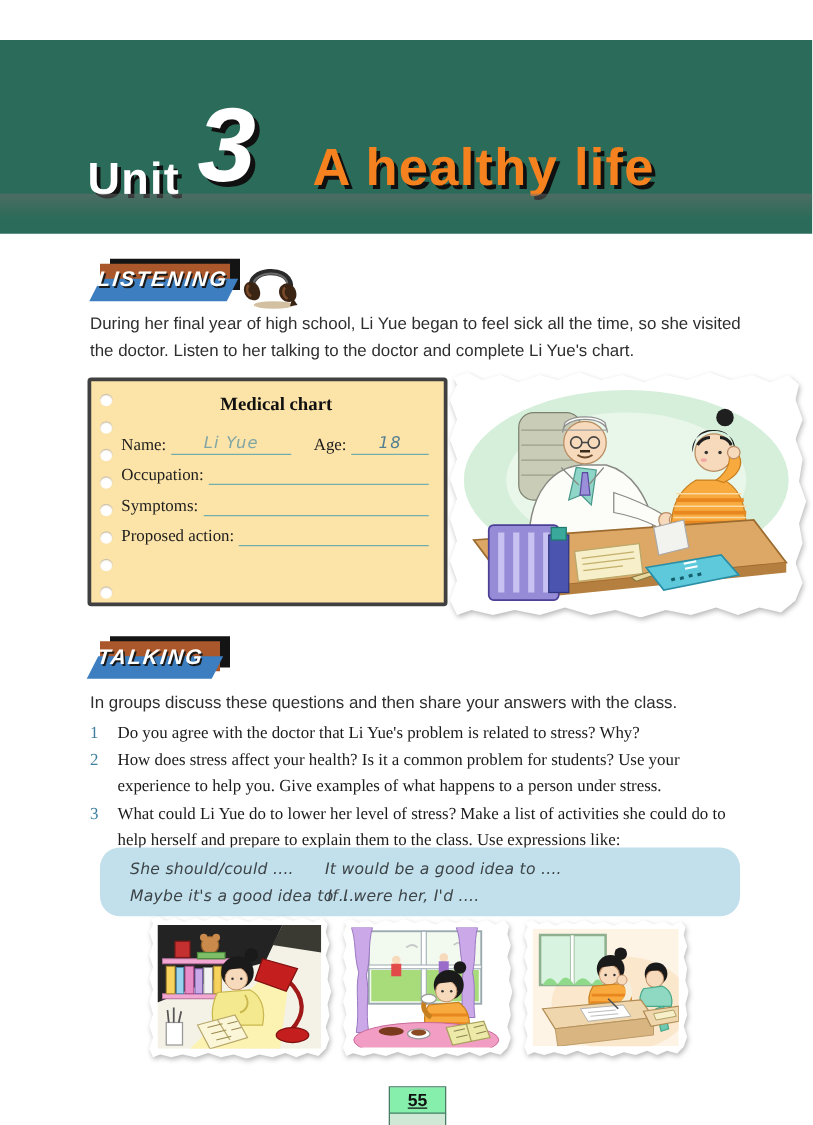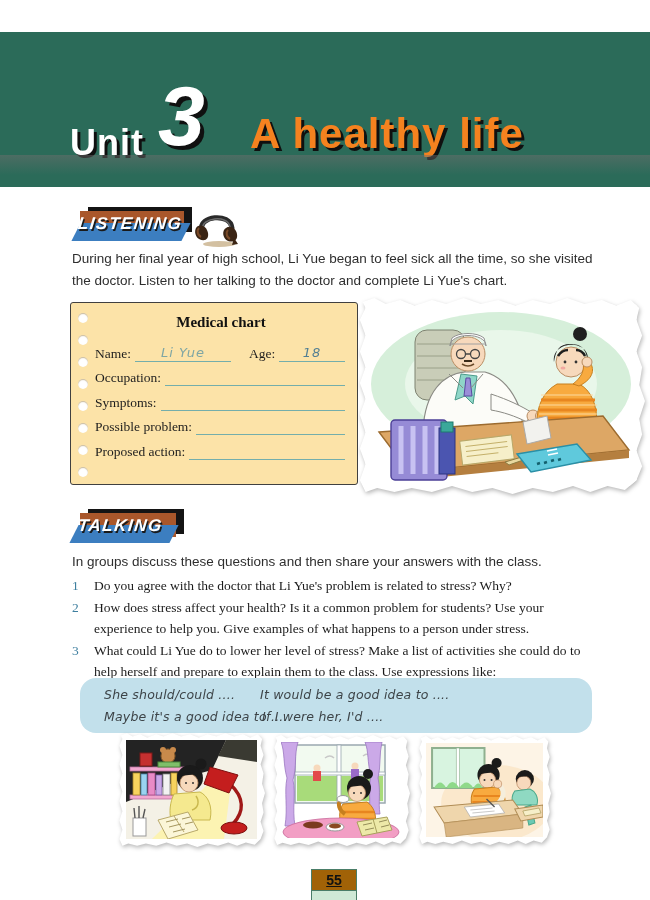--- a/index.html
+++ b/index.html
@@ -57,21 +57,21 @@
   .intro {
     position:absolute; left:72px; width:522px;
     font-size:13.5px; line-height:22px; color:#2e2e2e;
   }
   .intro-listening { top:248px; }
   .intro-talking   { top:551px; }
 
   
   .chart-card {
     position:absolute; left:70px; top:302px; width:288px; height:183px;
-    background:#FCE3A8; border:1px solid #404040; border-radius:3px;
+    background:#FCE3A8; border:3px solid #404040; border-radius:3px;
   }
   .holes { position:absolute; left:7px; top:10px; width:12px; height:164px;
     display:flex; flex-direction:column; justify-content:space-between; }
   .hole { width:10px; height:10px; border-radius:50%; background:#fff;
     box-shadow:inset 0 1px 1px rgba(150,120,60,.5); }
   .chart-title {
     position:absolute; left:24px; right:10px; top:11px; text-align:center;
     font-family:"Liberation Serif", serif; font-weight:700; font-size:15px; color:#111;
   }
   .chart-rows { position:absolute; left:24px; right:12px; top:34px; }
@@ -119,21 +119,21 @@
   .e2 { left:364px; top:9px; }
   .e3 { left:24px;  top:31px; }
   .e4 { left:182px; top:31px; }
 
   
   .page-num-box {
     position:absolute; left:311px; top:869px; width:46px; height:34px;
     border:1.5px solid #4A7D68; background:#CFE9D6;
   }
   .page-num-top {
-    height:21px; background:#a16207; border-bottom:1.5px solid #4A7D68;
+    height:21px; background:#86efac; border-bottom:1.5px solid #4A7D68;
     display:flex; align-items:center; justify-content:center;
     font-size:14px; font-weight:700; color:#111;text-decoration:underline;
   }
 </style>
 </head>
 <body>
 
 <div class="page">
 
   <div class="banner">
@@ -187,24 +187,20 @@
       </div>
       <div class="c-row">
         <span class="c-label">Occupation:</span>
         <span class="c-line"><span class="hand"></span></span>
       </div>
       <div class="c-row">
         <span class="c-label">Symptoms:</span>
         <span class="c-line"><span class="hand"></span></span>
       </div>
       <div class="c-row">
-        <span class="c-label">Possible problem:</span>
-        <span class="c-line"><span class="hand"></span></span>
-      </div>
-      <div class="c-row">
         <span class="c-label">Proposed action:</span>
         <span class="c-line"><span class="hand"></span></span>
       </div>
     </div>
   </div>
 
   <div class="torn-wrap illo-doctor">
     <div class="torn">
       <svg viewBox="0 0 272 182" preserveAspectRatio="none">
         <rect width="272" height="182" fill="#fff"></rect>

